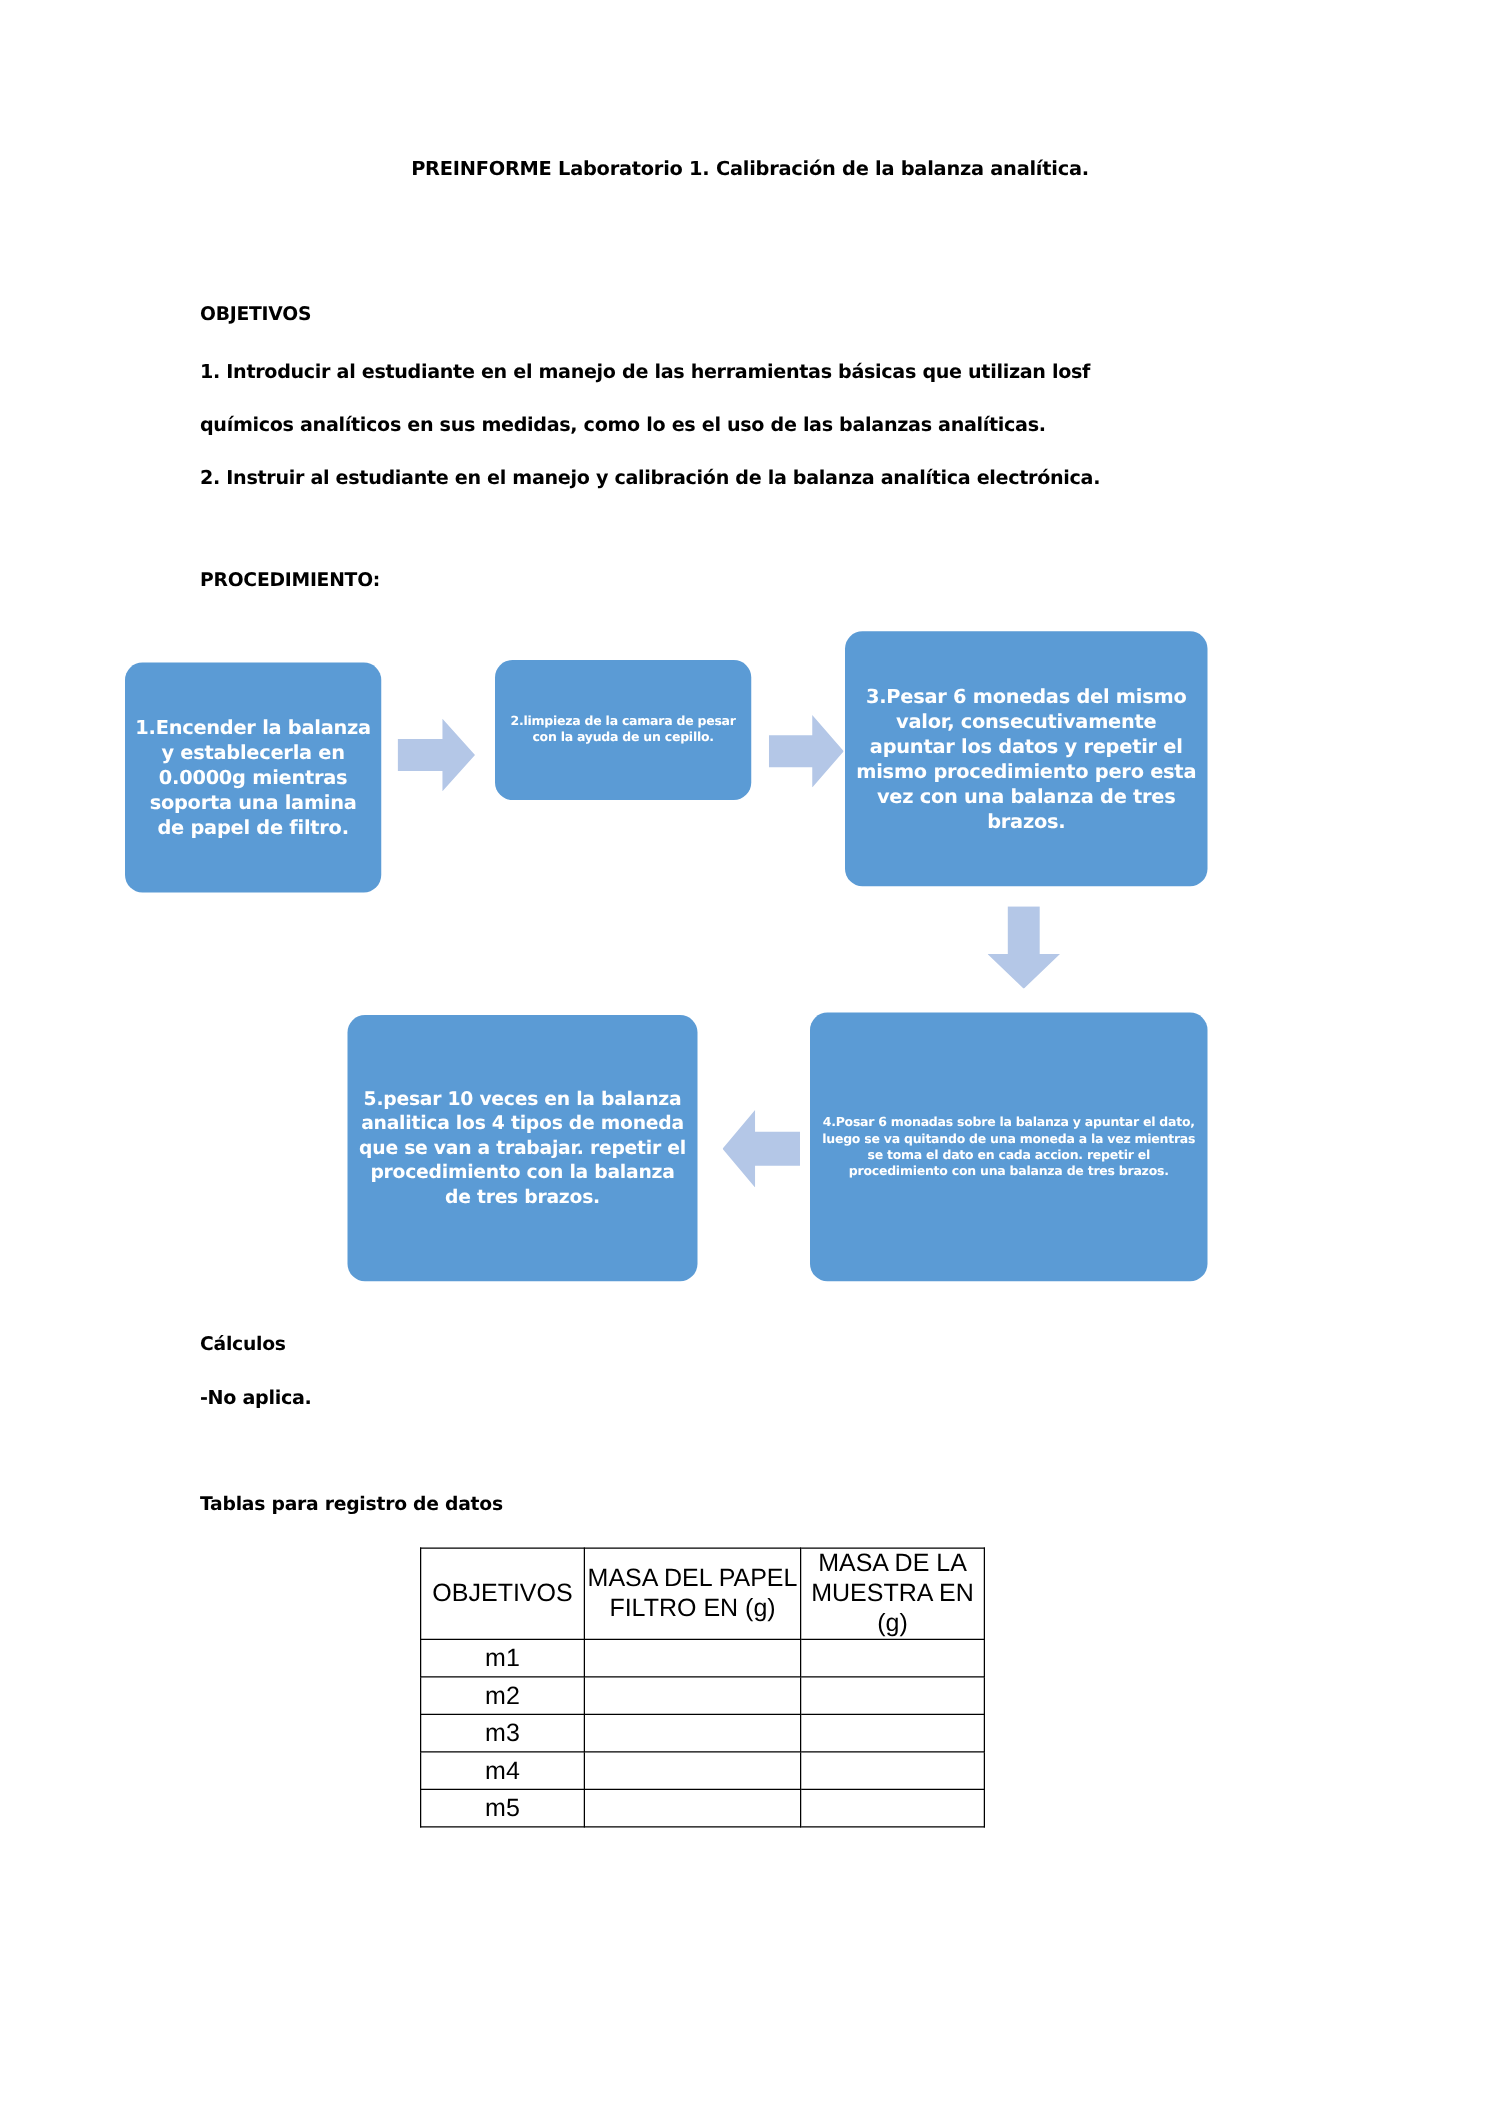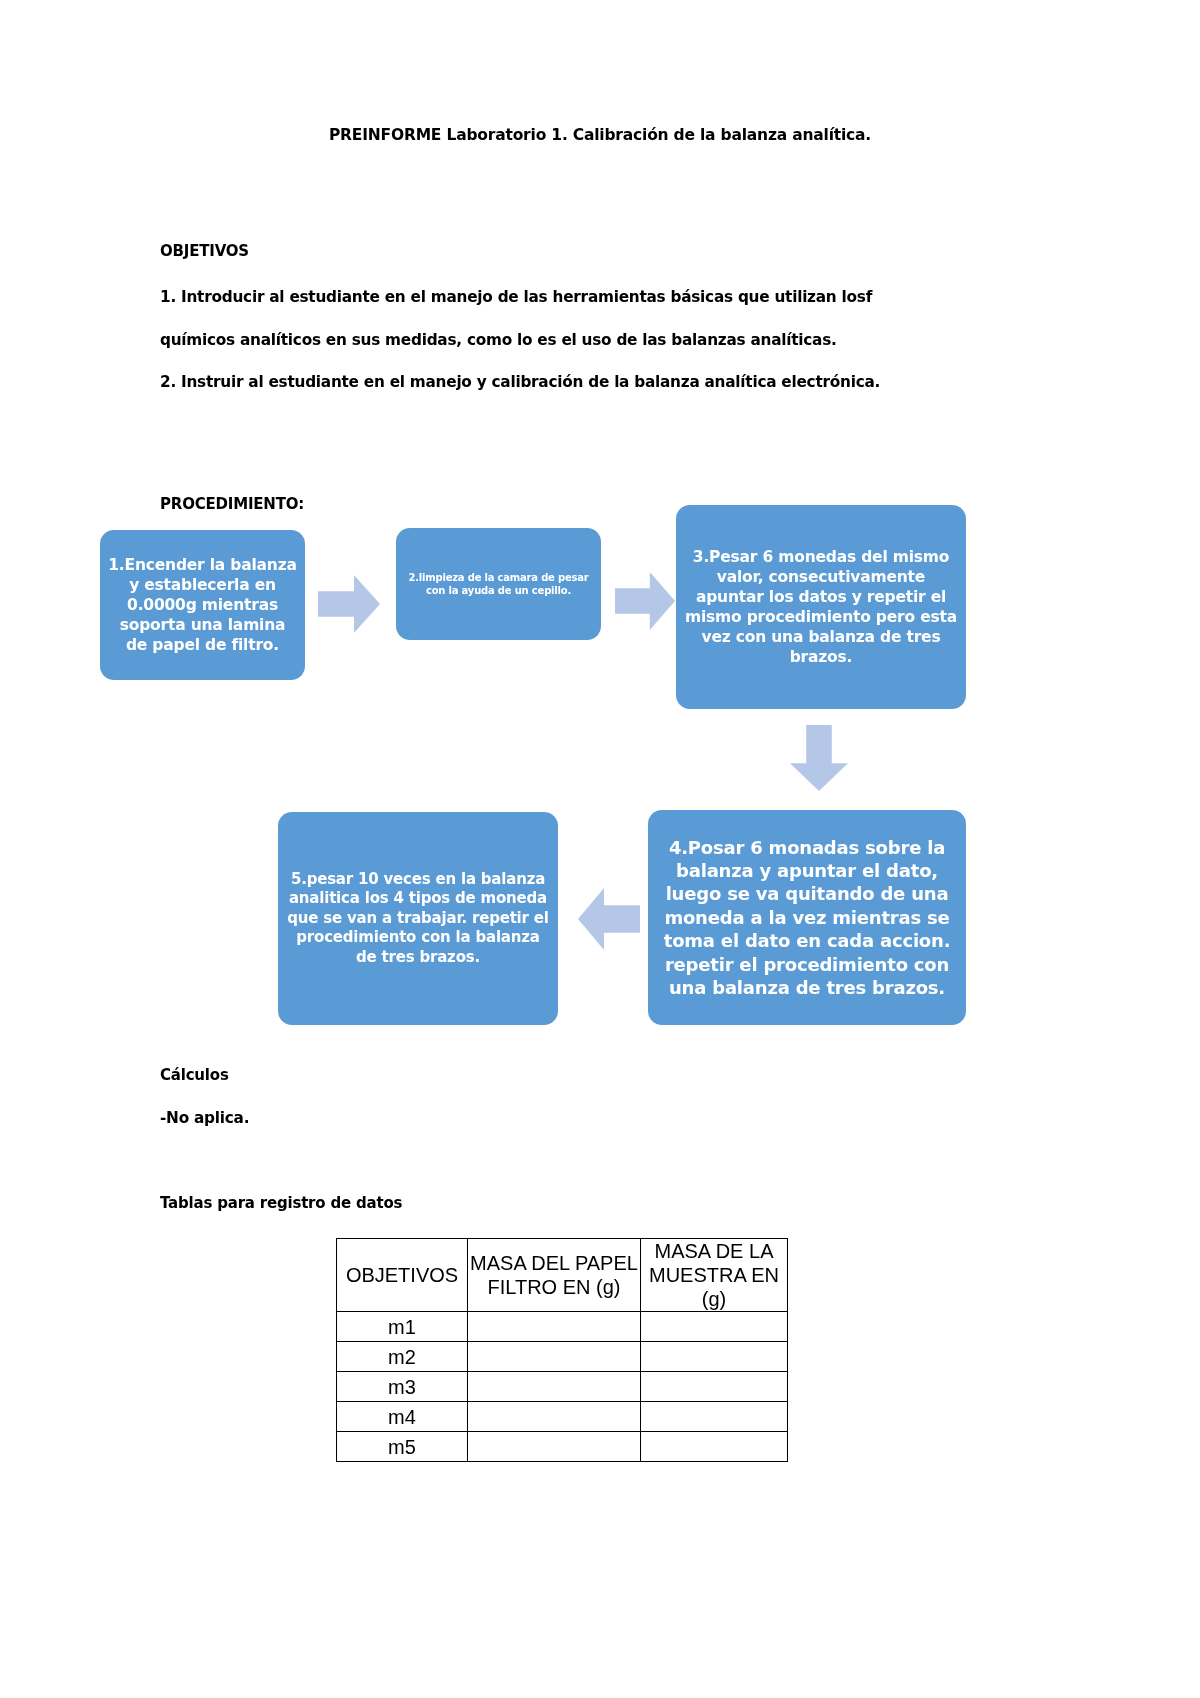--- a/index.html
+++ b/index.html
@@ -46,24 +46,24 @@
     font-family:"DejaVu Sans", sans-serif;
     font-weight:bold;
     letter-spacing:-0.2px;
     display:flex; align-items:center; justify-content:center;
     text-align:center;
     box-sizing:border-box;
     padding:6px 8px;
   }
   .flow-box span { display:block; line-height:1.30; }
 
-  #box1 { left:100px;  top:530px;  width:205px; height:150px; font-size:15.5px; }
+  #box1 { left:100px;  top:530px;  width:205px; height:184px; font-size:15.5px; }
   #box2 { left:396px;  top:528px;  width:205px; height:112px; font-size:10px; }
   #box3 { left:676px;  top:505px;  width:290px; height:204px; font-size:15.5px; }
-  #box4 { left:648px;  top:810px;  width:318px; height:215px; font-size:18px; }
+  #box4 { left:648px;  top:810px;  width:318px; height:215px; font-size:10px; }
   #box5 { left:278px;  top:812px;  width:280px; height:213px; font-size:15px; }
 
   
   .arrow { position:absolute; background:#b4c7e7; }
   .arrow-right {
     clip-path: polygon(0% 28%, 58% 28%, 58% 0%, 100% 50%, 58% 100%, 58% 72%, 0% 72%);
   }
   .arrow-left {
     clip-path: polygon(100% 28%, 42% 28%, 42% 0%, 0% 50%, 42% 100%, 42% 72%, 100% 72%);
   }
@@ -106,21 +106,21 @@
 
 
   <div class="sec-label" style="left:160px; top:242px;text-align:center;">OBJETIVOS</div>
 
   <div class="body-line" style="left:160px; top:288px;">1. Introducir al estudiante en el manejo de las herramientas básicas que utilizan losf</div>
 
   <div class="body-line" style="left:160px; top:331px;">químicos analíticos en sus medidas, como lo es el uso de las balanzas analíticas.</div>
 
   <div class="body-line" style="left:160px; top:373px;">2. Instruir al estudiante en el manejo y calibración de la balanza analítica electrónica.</div>
 
-  <div class="sec-label" style="left:160px; top:455px;margin-top:40px;">PROCEDIMIENTO:</div>
+  <div class="sec-label" style="left:160px; top:455px;">PROCEDIMIENTO:</div>
 
   <div class="flow-box" id="box1">
     <span>1.Encender la balanza y establecerla en 0.0000g mientras soporta una lamina de papel de filtro.</span>
   </div>
 
   <div class="arrow arrow-right" id="arrow1"></div>
 
   <div class="flow-box" id="box2">
     <span>2.limpieza de la camara de pesar con la ayuda de un cepillo.</span>
   </div>

